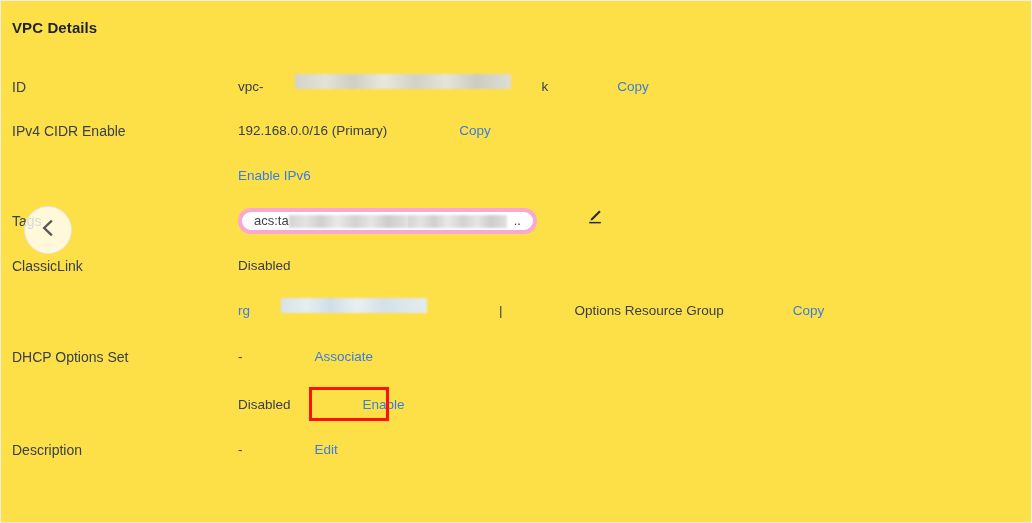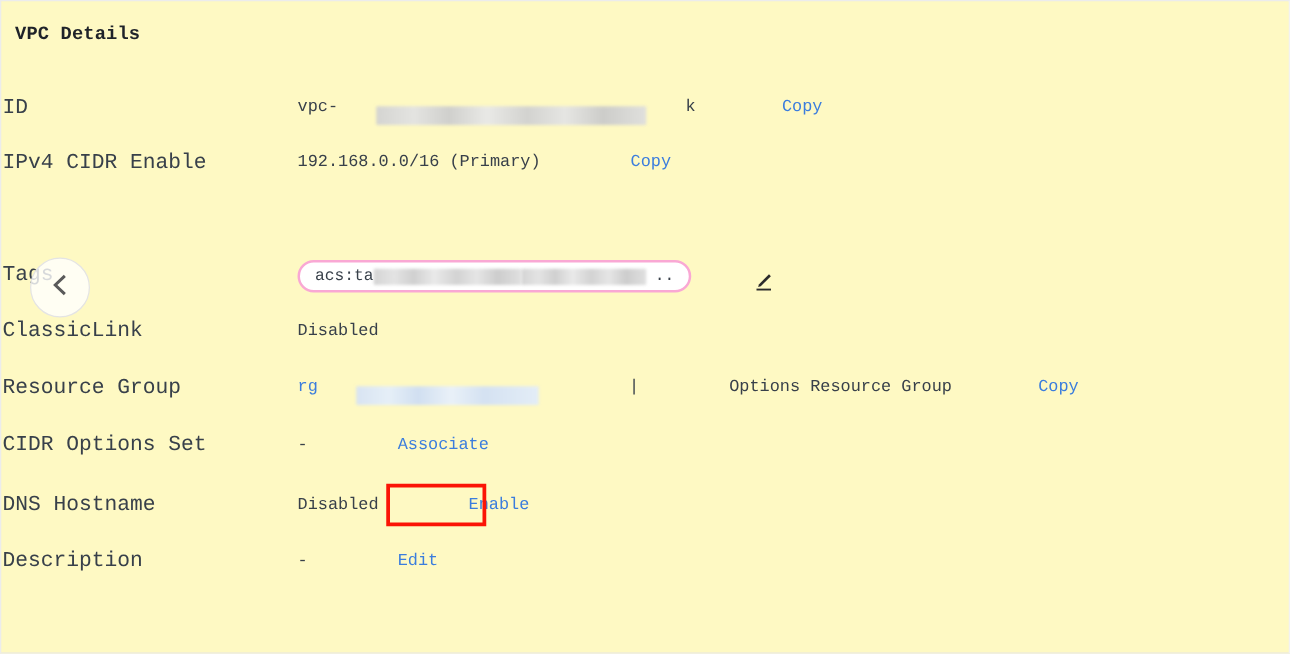--- a/index.html
+++ b/index.html
@@ -14,27 +14,26 @@
     font-family: "Liberation Sans", sans-serif;
     -webkit-font-smoothing: antialiased;
     overflow: hidden;
   }
 
   #page {
     position: relative;
     width: 1032px;
     height: 523px;
     box-sizing: border-box;
-    background: #fef9c3;
+    background: #fde047;
     border-top: 1px solid #ececec;
     border-left: 1px solid #ececec;
     border-right: 1px solid #f2f2f2;
     border-bottom: 1px solid #e6e6e6;
     overflow: hidden;
-    font-family: Liberation Mono, monospace;
   }
 
   
   #panel-title {
     position: absolute;
     left: 11px;
     top: 18px;
     font-size: 15px;
     font-weight: bold;
     color: #1f2329;
@@ -45,39 +44,39 @@
   
   .detail-row {
     position: absolute;
     left: 0;
     width: 100%;
     height: 26px;
     display: block;
   }
   .row-label {
     position: absolute;
-    left: 1px;
+    left: 11px;
     top: 0;
     width: 215px;
-    font-size: 17px;
+    font-size: 14px;
     color: #38404a;
     line-height: 26px;
     white-space: nowrap;
   }
   .row-value {
     position: absolute;
     left: 237px;
     top: 0;
     right: 8px;
     font-size: 13.5px;
     color: #38404a;
     line-height: 26px;
     white-space: nowrap;
     display: flex;
-    align-items: flex-end;
+    align-items: flex-start;
     gap: 31px;
   }
 
   .link {
     color: #3b7ddd;
     cursor: pointer;
     white-space: nowrap;
   }
 
   .plain { color: #38404a; white-space: nowrap; }
@@ -120,21 +119,21 @@
     filter: blur(1.3px);
   }
 
   
   .tag-chip {
     display: inline-flex;
     align-items: center;
     height: 26px;
     box-sizing: border-box;
     padding: 0 12px;
-    border: 2px solid #f9a8d4;
+    border: 4px solid #f9a8d4;
     border-radius: 14px;
     background: #ffffff;
     font-size: 13px;
     color: #38404a;
     white-space: nowrap;
     overflow: hidden;
   }
   .tag-chip .redact { height: 13px; }
 
   .edit-pencil {
@@ -200,20 +199,23 @@
   <div class="detail-row" style="top:117px;">
     <div class="row-label">IPv4 CIDR Enable</div>
     <div class="row-value">
       <span class="plain">192.168.0.0/16 (Primary)</span>
         <span class="gap-md"></span>
         <span class="link">Copy</span>
     </div>
   </div>
 
   <div class="detail-row" style="top:162px;">
+    <div class="row-value">
+      <span class="link">Enable IPv6</span>
+    </div>
   </div>
 
   <div class="detail-row" style="top:207px;">
     <div class="row-label">Tags</div>
     <div class="row-value">
       <span class="tag-chip">
           <span>acs:ta</span>
           <span class="redact" style="width:118px;"></span>
           <span class="redact" style="width:100px;"></span>
           <span class="gap-sm"></span>
@@ -227,44 +229,42 @@
       </span>
     </div>
   </div>
 
   <div class="detail-row" style="top:252px;">
     <div class="row-label">ClassicLink</div>
     <div class="row-value">Disabled</div>
   </div>
 
   <div class="detail-row" style="top:297px;">
-    <div class="row-label">Resource Group</div>
     <div class="row-value">
       <span class="link">rg</span>
         <span class="redact-blue" style="width:146px;"></span>
         <span class="gap-md"></span>
         <span class="plain">|</span>
         <span class="gap-md"></span>
         <span class="plain">Options Resource Group</span>
         <span class="gap-sm"></span>
         <span class="link">Copy</span>
     </div>
   </div>
 
   <div class="detail-row" style="top:343px;">
-    <div class="row-label">CIDR Options Set</div>
+    <div class="row-label">DHCP Options Set</div>
     <div class="row-value">
       <span class="dash">-</span>
         <span class="gap-md"></span>
         <span class="link">Associate</span>
     </div>
   </div>
 
   <div class="detail-row" style="top:391px;">
-    <div class="row-label">DNS Hostname</div>
     <div class="row-value">
       <span class="plain">Disabled</span>
         <span class="gap-md"></span>
         <span class="link">Enable</span>
     </div>
   </div>
 
   <div class="detail-row" style="top:436px;">
     <div class="row-label">Description</div>
     <div class="row-value">

